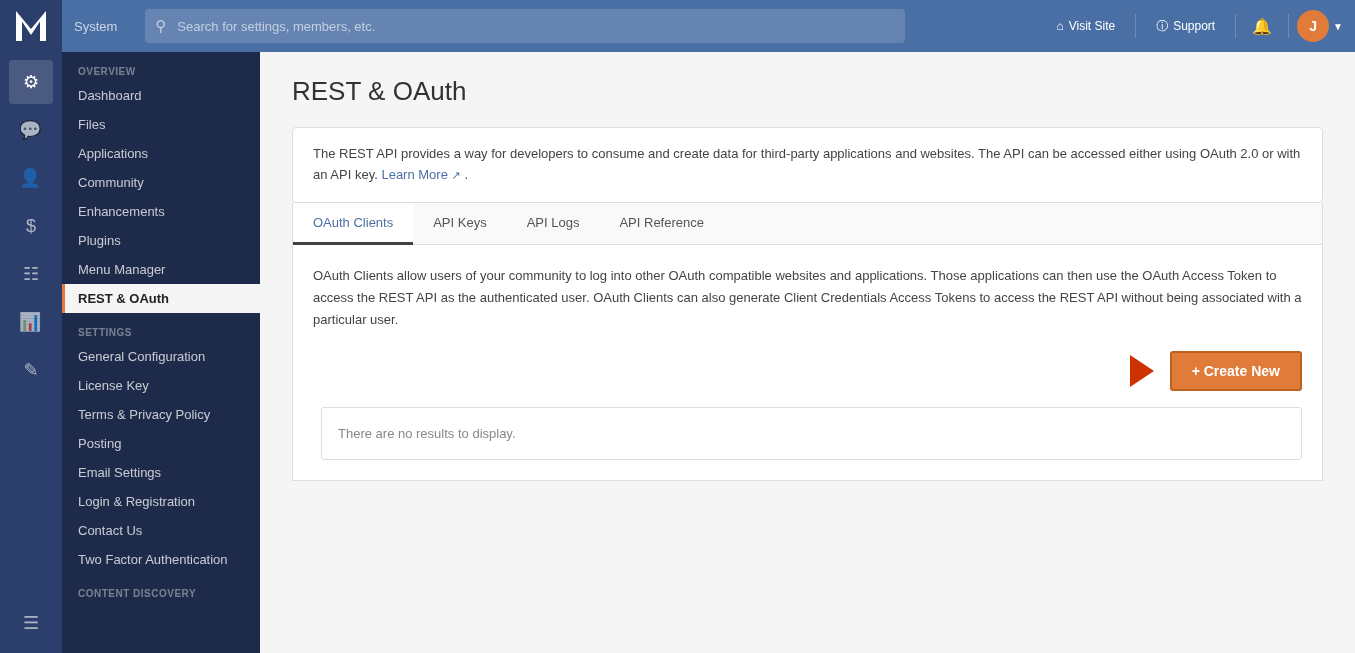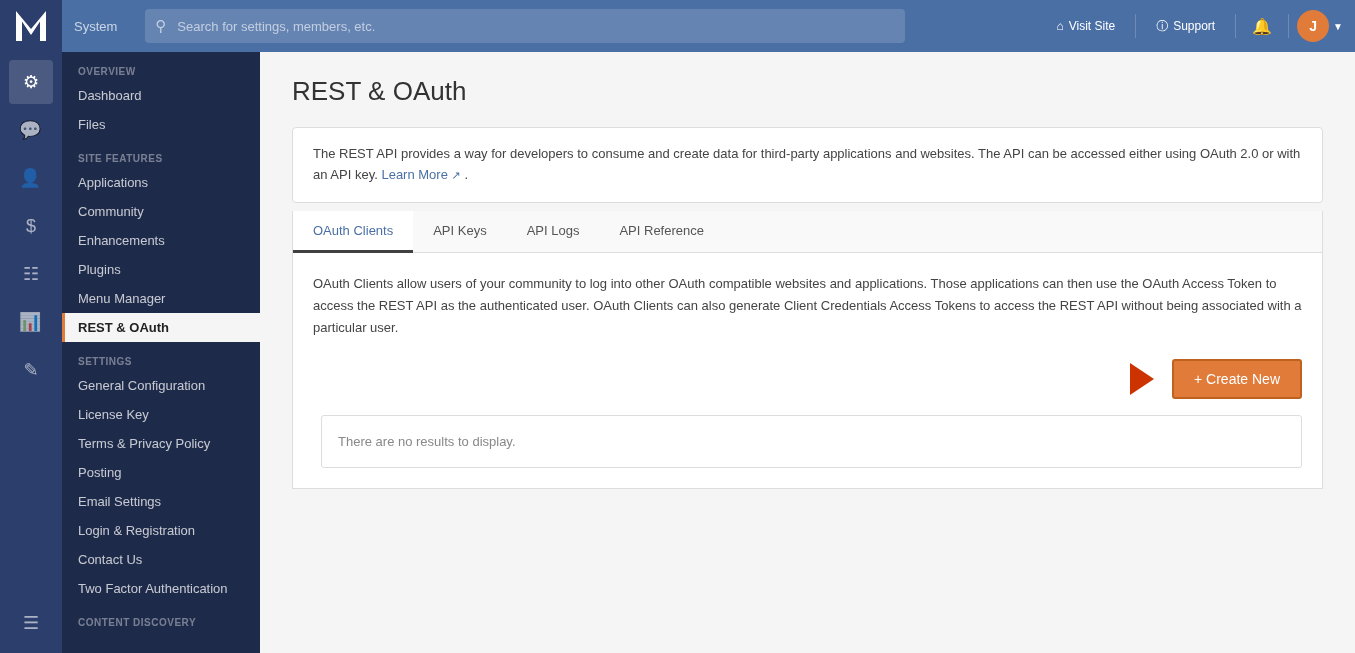--- a/index.html
+++ b/index.html
@@ -197,21 +197,21 @@
       color: #333;
       margin-bottom: 20px;
     }
 
     
     .description-box {
       background: white;
       border: 1px solid #ddd;
       border-radius: 4px;
       padding: 16px 20px;
-      margin-bottom: 8px;
+      margin-bottom: 0;
       font-size: 13px;
       color: #444;
       line-height: 1.6;
     }
     .description-box a {
       color: #4a6fa5;
       text-decoration: none;
     }
 
     
@@ -272,21 +272,21 @@
       border-left: 24px solid #cc3300;
     }
     .btn-create-new {
       background: #e07b3a;
       color: white;
       border: none;
       padding: 10px 20px;
       font-size: 14px;
       border-radius: 3px;
       cursor: pointer;
-      font-weight: 400;
+      font-weight: 700;
       border: 2px solid #c0621f;
     }
     .no-results-box {
       border: 1px solid #ddd;
       border-radius: 3px;
       padding: 18px 16px;
       background: white;
       color: #888;
       font-size: 13px;
       margin-left: 8px;
@@ -337,21 +337,20 @@
     <div class="rail-icon">📊</div>
     <div class="rail-icon">✎</div>
     <div class="rail-icon rail-bottom">☰</div>
   </div>
 
   <div class="sidebar">
     <div class="sidebar-section-title">OVERVIEW</div>
     <a class="sidebar-item">Dashboard</a>
     <a class="sidebar-item">Files</a>
 
-    <div class="sidebar-section-title">SITE FEATURES</div>
     <a class="sidebar-item">Applications</a>
     <a class="sidebar-item">Community</a>
     <a class="sidebar-item">Enhancements</a>
     <a class="sidebar-item">Plugins</a>
     <a class="sidebar-item">Menu Manager</a>
     <a class="sidebar-item active">REST &amp; OAuth</a>
 
     <div class="sidebar-section-title">SETTINGS</div>
     <a class="sidebar-item">General Configuration</a>
     <a class="sidebar-item">License Key</a>

